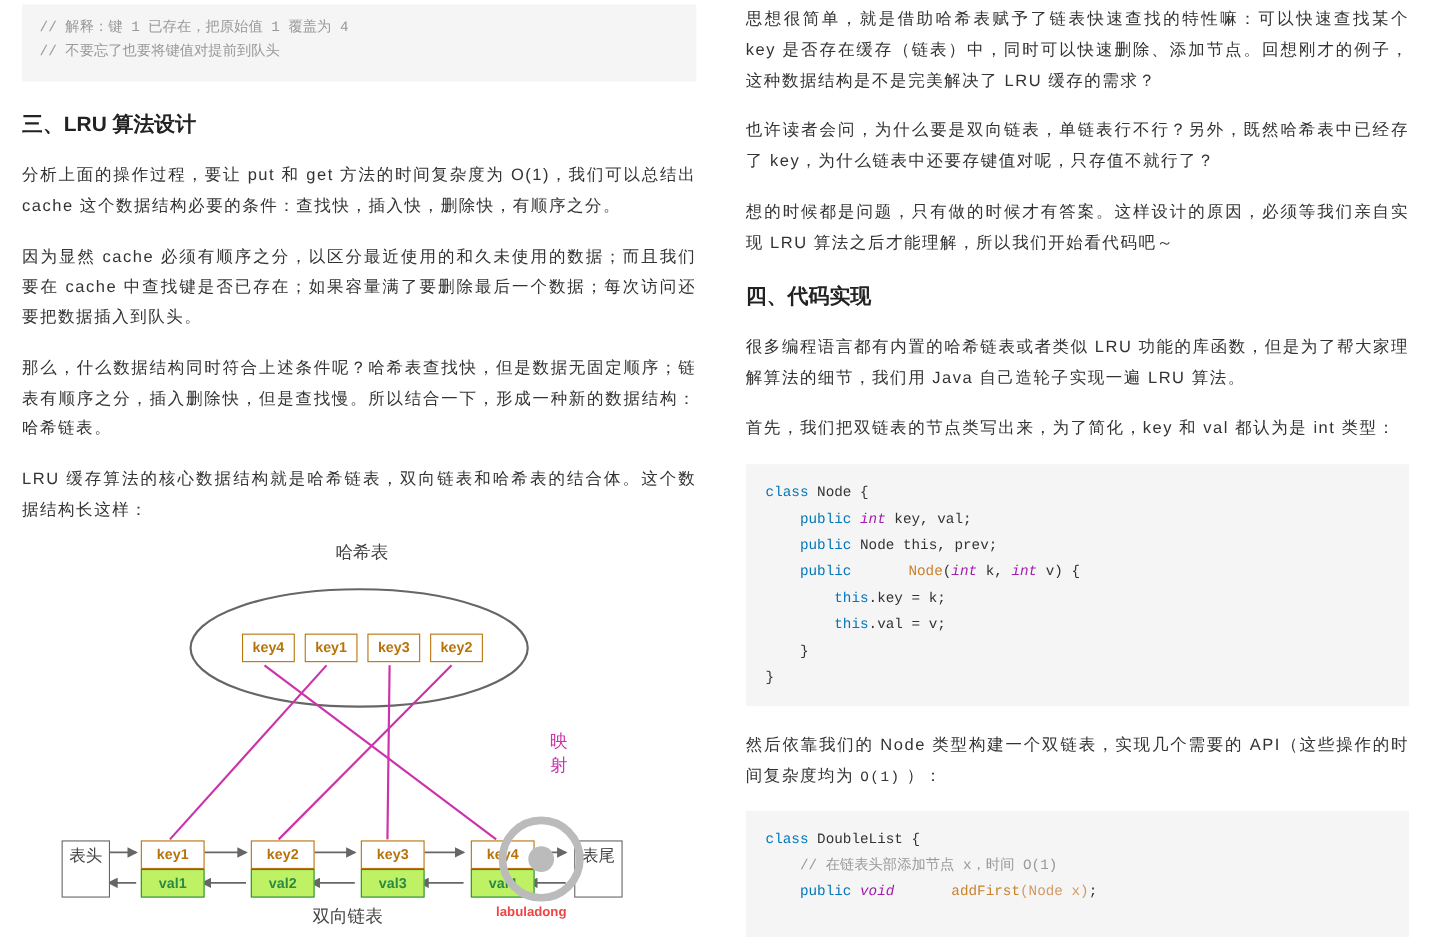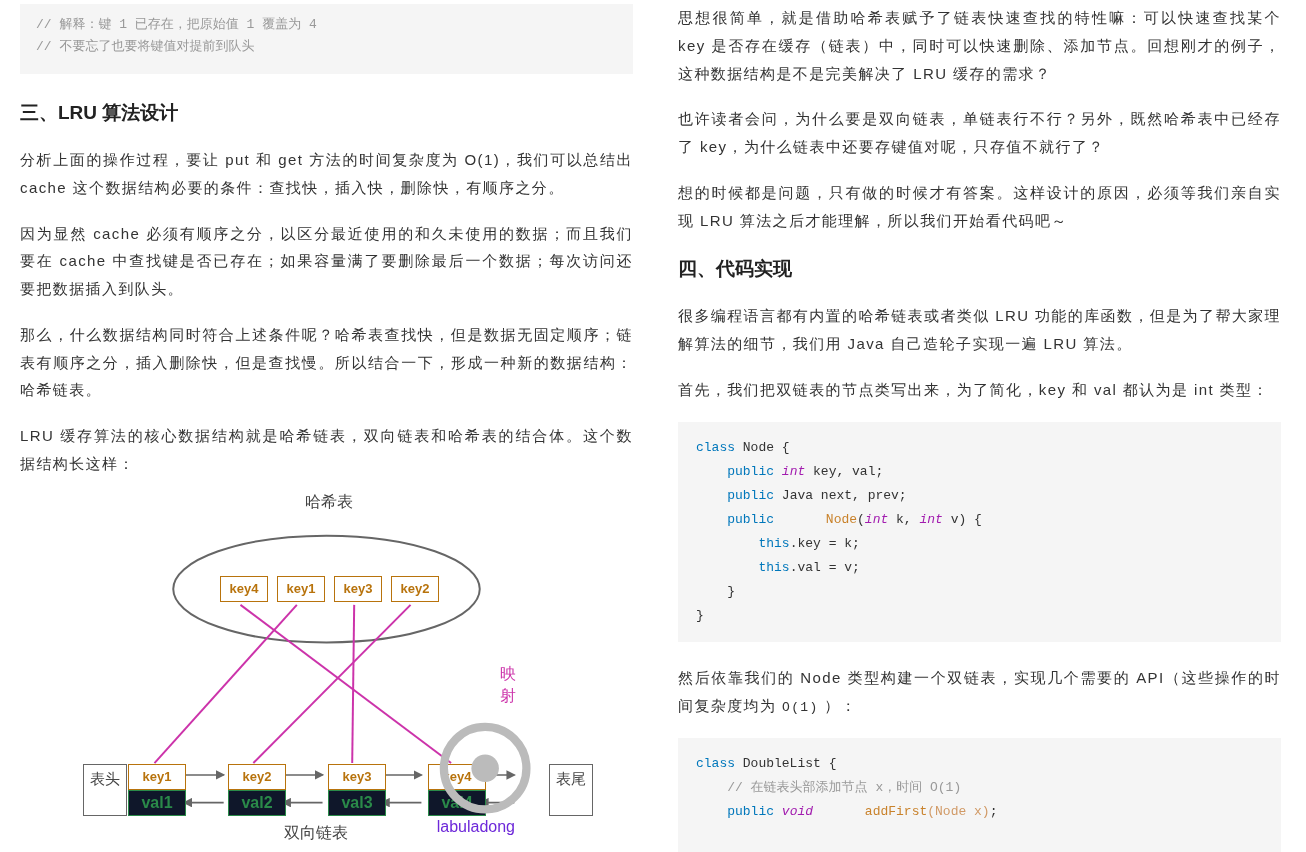--- a/index.html
+++ b/index.html
@@ -102,45 +102,45 @@
       text-align: center;
       line-height: 24px;
       background: #fff;
     }
     .ll-val {
       position: absolute;
       width: 58px;
       height: 26px;
       border: 1.5px solid #2a8a49;
       color: #2a8a49;
-      font-size: 16px;
-      font-weight: 700;
-      text-align: center;
-      line-height: 24px;
-      background: #0f172a;
+      font-size: 13px;
+      font-weight: 700;
+      text-align: center;
+      line-height: 24px;
+      background: #bef264;
     }
     .head-tail {
       position: absolute;
       width: 44px;
       height: 52px;
       border: 1.5px solid #666;
       color: #444;
       font-size: 15px;
       text-align: center;
       line-height: 24px;
       background: #fff;
       padding-top: 2px;
-      margin-left: 27px;
     }
     .watermark {
       position: absolute;
       right: 100px;
       bottom: 30px;
-      color: #6d28d9;
-      font-size: 16px;
+      color: #ef4444;
+      font-size: 12px;
+      font-weight: bold;
     }
     .watermark svg {
       display: inline-block;
       vertical-align: -3px;
       margin-right: 4px;
     }
   </style>
 </head>
 <body>
 
@@ -233,21 +233,21 @@
     <p>也许读者会问，为什么要是双向链表，单链表行不行？另外，既然哈希表中已经存了 key，为什么链表中还要存键值对呢，只存值不就行了？</p>
     <p>想的时候都是问题，只有做的时候才有答案。这样设计的原因，必须等我们亲自实现 LRU 算法之后才能理解，所以我们开始看代码吧～</p>
 
     <h2>四、代码实现</h2>
 
     <p>很多编程语言都有内置的哈希链表或者类似 LRU 功能的库函数，但是为了帮大家理解算法的细节，我们用 Java 自己造轮子实现一遍 LRU 算法。</p>
     <p>首先，我们把双链表的节点类写出来，为了简化，key 和 val 都认为是 int 类型：</p>
 
     <div class="code-block"><span class="kw">class</span><span> Node {</span>
     <span class="kw">public</span><span class="kw-blue"> int</span><span> key, val;</span>
-    <span class="kw">public</span><span> Java next, prev;</span>
+    <span class="kw">public</span><span> Node this, prev;</span>
     <span class="kw">public</span><span class="fn2"> Node</span><span>(</span><span class="kw-blue">int</span><span> k, </span><span class="kw-blue">int</span><span> v) {</span>
         <span class="kw">this</span><span>.key = k;</span>
         <span class="kw">this</span><span>.val = v;</span>
 <span>    }</span>
 <span>}</span></div>
 
     <p><span>然后依靠我们的 Node 类型构建一个双链表，实现几个需要的 API（这些操作的时间复杂度均为 </span><span class="code-inline">O(1)</span><span> ）：</span></p>
 
     <div class="code-block"><span class="kw">class</span><span> DoubleList {</span>
 <span class="cm">    // 在链表头部添加节点 x，时间 O(1)</span>

